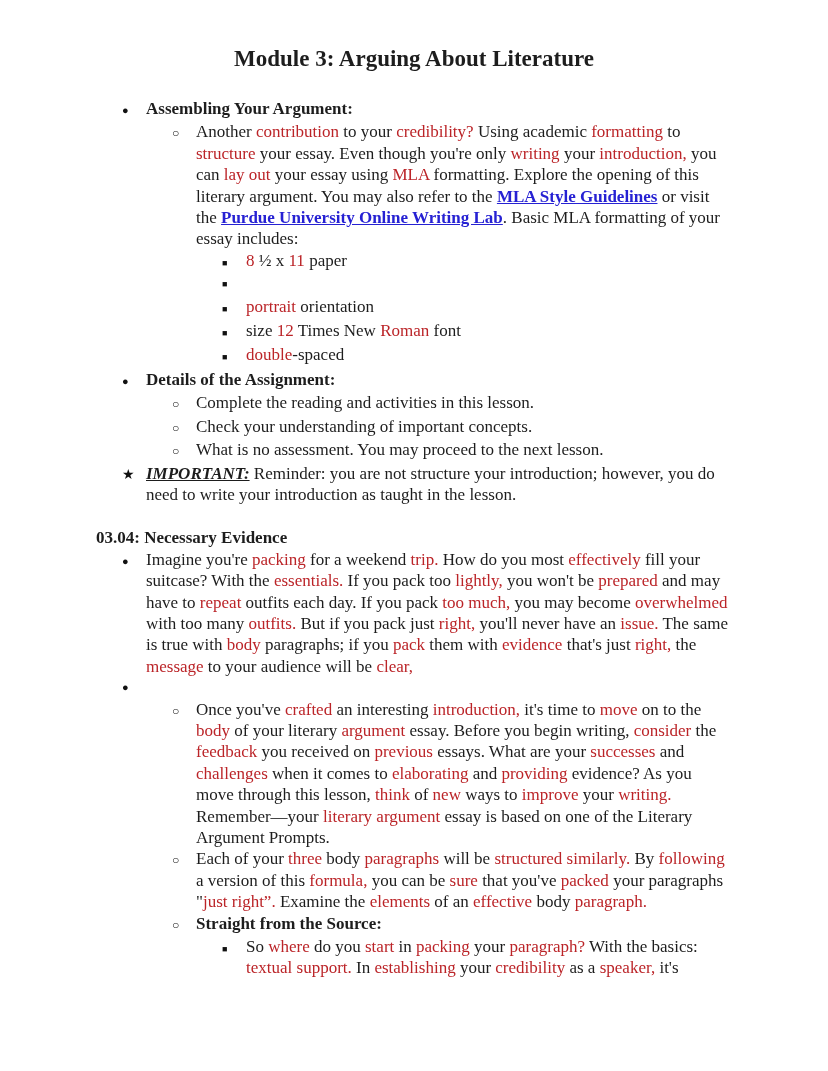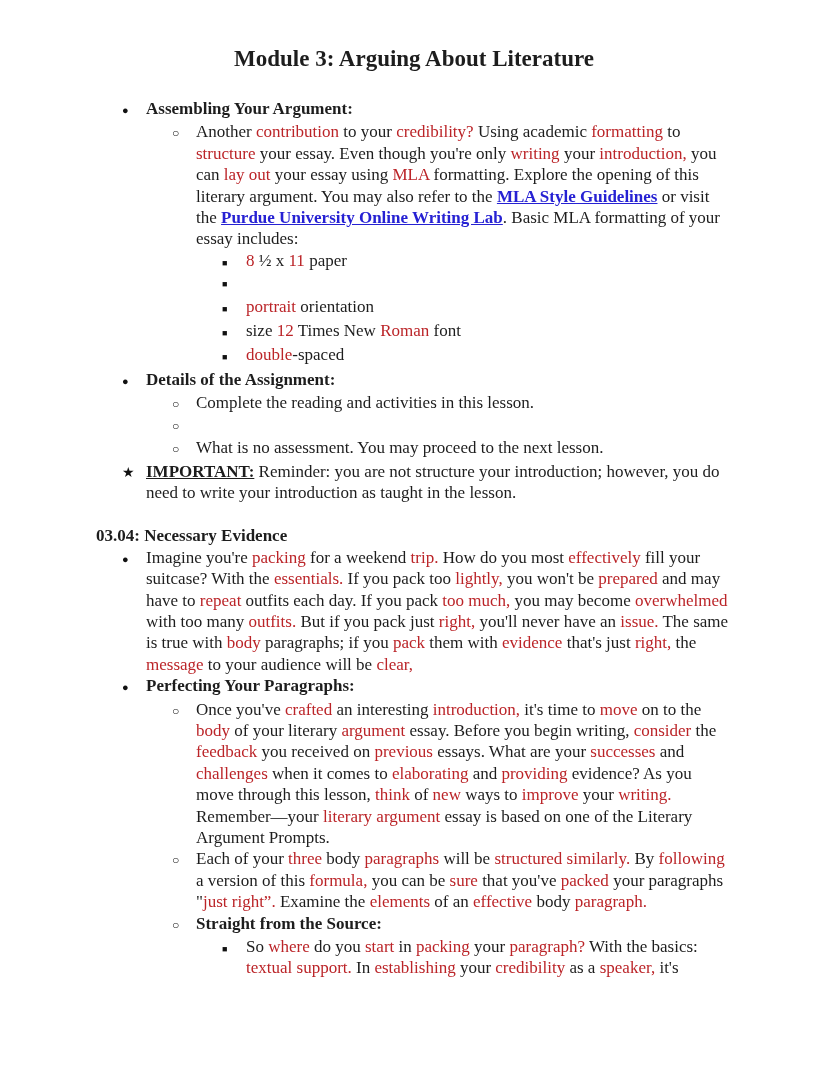--- a/index.html
+++ b/index.html
@@ -30,21 +30,21 @@
   .lvl2 { padding-left: 76px; }
   .lvl3 { padding-left: 126px; }
   .gap-before { margin-top: 22px; }
   .marker { flex: 0 0 24px; color: #111111; }
   .m-disc   { font-size: 11px; }
   .m-circle { font-size: 12px; }
   .m-square { font-size: 9px; }
   .m-star   { font-size: 14px; }
   .text { flex: 1 1 auto; min-width: 0; }
   .bold { font-weight: bold; }
-  .underline { text-decoration: underline; }
+  .underline { text-decoration: underline; font-style: italic; }
   .red { color: var(--red, #bb2428); }
   a.link {
     color: var(--link, #2621d3);
     font-weight: bold;
     text-decoration: underline;
     cursor: pointer;
   }
 </style>
 </head>
 <body>
@@ -82,39 +82,39 @@
       <div class="row lvl1">
         <span class="marker m-disc">●</span>
         <span class="text"><span class="bold">Details of the Assignment:</span></span>
       </div>
       <div class="row lvl2">
         <span class="marker m-circle">○</span>
         <span class="text"><span>Complete the reading and activities in this lesson.</span></span>
       </div>
       <div class="row lvl2">
         <span class="marker m-circle">○</span>
+        <span class="text"><span>Check your understanding of important concepts.</span></span>
       </div>
       <div class="row lvl2">
         <span class="marker m-circle">○</span>
         <span class="text"><span>What is no assessment. You may proceed to the next lesson.</span></span>
       </div>
       <div class="row lvl1">
         <span class="marker m-star">★</span>
         <span class="text"><span class="bold underline">IMPORTANT:</span><span> Reminder: you are not structure your introduction; however, you do need to write your introduction as taught in the lesson.</span></span>
       </div>
       <div class="row lvl0 gap-before">
         <span class="text"><span class="bold">03.04: Necessary Evidence</span></span>
       </div>
       <div class="row lvl1">
         <span class="marker m-disc">●</span>
         <span class="text"><span>Imagine you're </span><span class="red">packing</span><span> for a weekend </span><span class="red">trip.</span><span> How do you most </span><span class="red">effectively</span><span> fill your suitcase? With the </span><span class="red">essentials.</span><span> If you pack too </span><span class="red">lightly,</span><span> you won't be </span><span class="red">prepared</span><span> and may have to </span><span class="red">repeat</span><span> outfits each day. If you pack </span><span class="red">too much,</span><span> you may become </span><span class="red">overwhelmed</span><span> with too many </span><span class="red">outfits.</span><span> But if you pack just </span><span class="red">right,</span><span> you'll never have an </span><span class="red">issue.</span><span> The same is true with </span><span class="red">body</span><span> paragraphs; if you </span><span class="red">pack</span><span> them with </span><span class="red">evidence</span><span> that's just </span><span class="red">right,</span><span> the </span><span class="red">message</span><span> to your audience will be </span><span class="red">clear,</span></span>
       </div>
       <div class="row lvl1">
         <span class="marker m-disc">●</span>
-        <span class="text"><span class="bold">Perfecting Your Paragraphs:</span></span>
       </div>
       <div class="row lvl2">
         <span class="marker m-circle">○</span>
         <span class="text"><span>Once you've </span><span class="red">crafted</span><span> an interesting </span><span class="red">introduction,</span><span> it's time to </span><span class="red">move</span><span> on to the </span><span class="red">body</span><span> of your literary </span><span class="red">argument</span><span> essay. Before you begin writing, </span><span class="red">consider</span><span> the </span><span class="red">feedback</span><span> you received on </span><span class="red">previous</span><span> essays. What are your </span><span class="red">successes</span><span> and </span><span class="red">challenges</span><span> when it comes to </span><span class="red">elaborating</span><span> and </span><span class="red">providing</span><span> evidence? As you move through this lesson, </span><span class="red">think</span><span> of </span><span class="red">new</span><span> ways to </span><span class="red">improve</span><span> your </span><span class="red">writing.</span><span> Remember—your </span><span class="red">literary argument</span><span> essay is based on one of the Literary Argument Prompts.</span></span>
       </div>
       <div class="row lvl2">
         <span class="marker m-circle">○</span>
         <span class="text"><span>Each of your </span><span class="red">three</span><span> body </span><span class="red">paragraphs</span><span> will be </span><span class="red">structured similarly.</span><span> By </span><span class="red">following</span><span> a version of this </span><span class="red">formula,</span><span> you can be </span><span class="red">sure</span><span> that you've </span><span class="red">packed</span><span> your paragraphs "</span><span class="red">just right”.</span><span> Examine the </span><span class="red">elements</span><span> of an </span><span class="red">effective</span><span> body </span><span class="red">paragraph.</span></span>
       </div>
       <div class="row lvl2">

